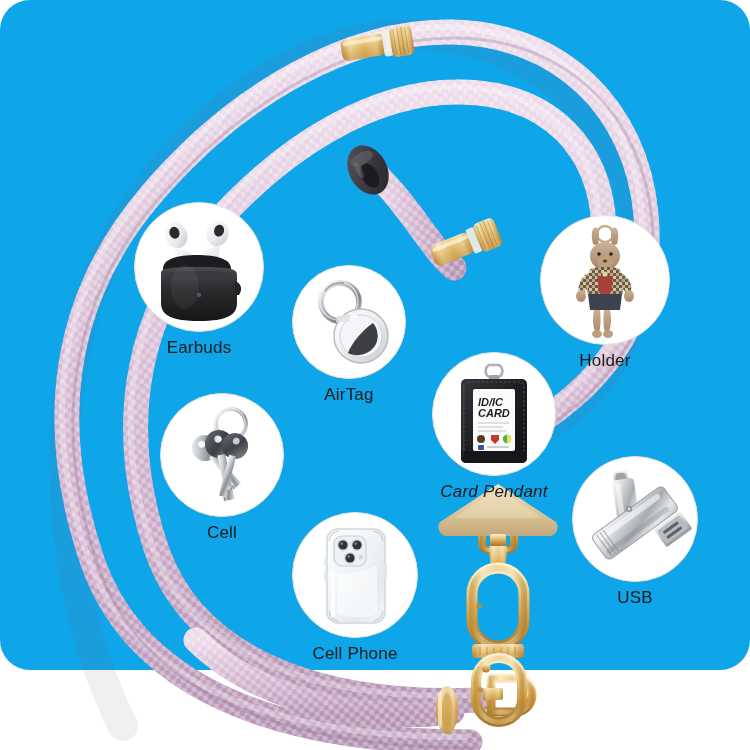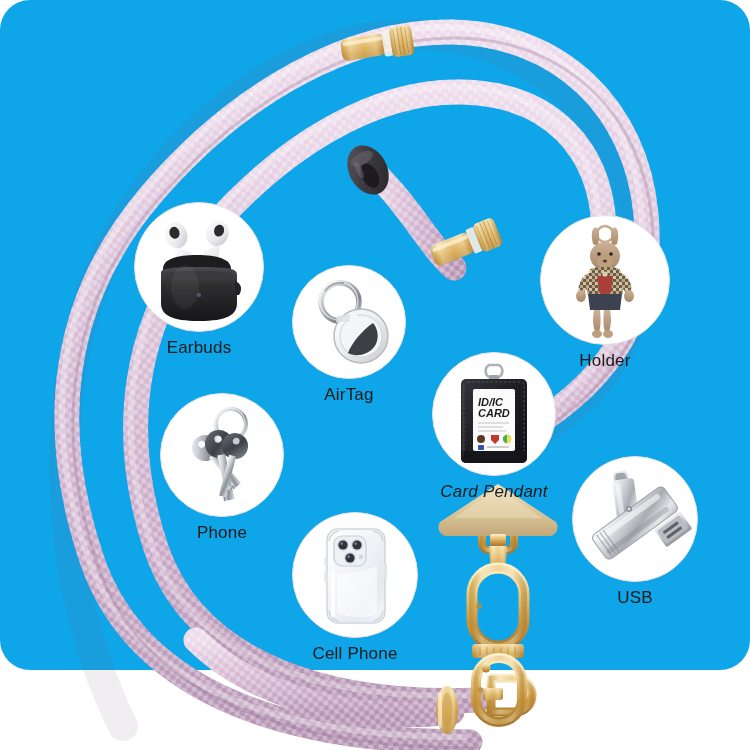--- a/index.html
+++ b/index.html
@@ -371,21 +371,21 @@
 
         <g transform="translate(74,52) rotate(14)">
           <circle cx="0" cy="0" r="13" fill="url(#keyDk)"></circle>
           <circle cx="0" cy="-5" r="3.4" fill="#c8ccd1"></circle>
           <rect x="-3.5" y="10" width="7" height="42" fill="url(#keyG)"></rect>
           <path d="M3.5,36 l0,4 l4,0 l0,4 l-4,0 l0,4 l3,0 l0,4 l-3,0 l0,4" fill="url(#keyG)"></path>
         </g>
         <circle cx="58" cy="45" r="2.6" fill="#f2f4f6" opacity="0.85"></circle>
       </svg>
     </div>
-    <div class="cap">Phone</div>
+    <div class="cap">Cell</div>
   </div>
 
   <div class="feat" style="left:432px;top:352px;font-style:italic;">
     <div class="bubble" style="width:122px;height:122px;">
       <svg class="ico" viewBox="0 0 122 122">
         <defs>
           <linearGradient id="lthr" x1="0" y1="0" x2="1" y2="1">
             <stop offset="0%" stop-color="#33333a"></stop>
               <stop offset="45%" stop-color="#1d1d21"></stop>
             <stop offset="100%" stop-color="#0e0e11"></stop>

